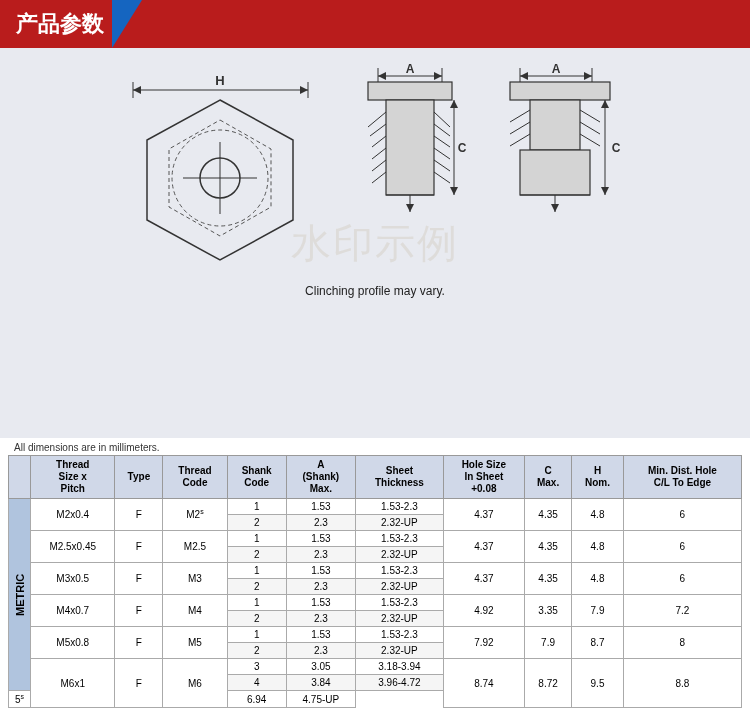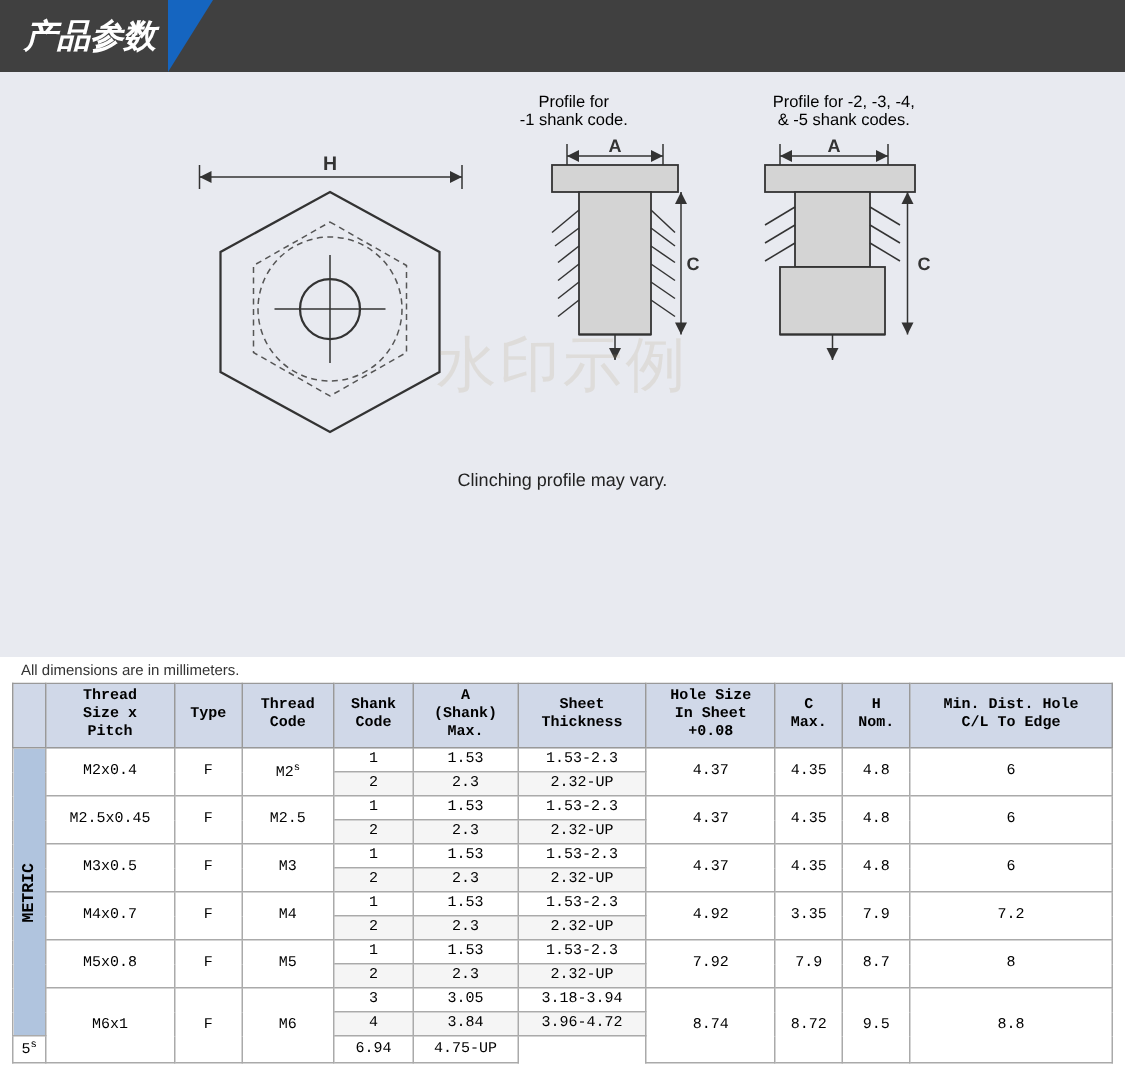--- a/index.html
+++ b/index.html
@@ -1,24 +1,23 @@
 <!DOCTYPE html>
 <html><head>
   <meta charset="utf-8">
   <style>
     * { box-sizing: border-box; margin: 0; padding: 0; }
     body { width: 750px; height: 722px; font-family: Arial, sans-serif; background: #fff; overflow: hidden; }
 
     .header {
-      background: #404040;
+      background: #b91c1c;
       padding: 12px 16px;
       display: flex;
       align-items: center;
       height: 48px;
-      font-style: italic;
     }
     .header-title {
       color: #fff;
       font-size: 22px;
       font-weight: bold;
     }
     .header-triangle {
       width: 0; height: 0;
       border-top: 48px solid #1565c0;
       border-right: 30px solid transparent;
@@ -67,21 +66,20 @@
     .dimensions-note {
       font-size: 10px;
       color: #333;
       padding: 4px 6px 2px 14px;
     }
 
     
     .table-container {
       padding: 0 8px 8px 8px;
       overflow: auto;
-      font-family: Liberation Mono, monospace;
     }
     table {
       width: 100%;
       border-collapse: collapse;
       font-size: 10px;
     }
     thead tr th {
       background: #d0d8e8;
       border: 1px solid #999;
       padding: 3px 4px;
@@ -117,30 +115,20 @@
 <body>
 
 <div class="header">
   <span class="header-title">产品参数</span>
   <div class="header-triangle"></div>
 </div>
 
 <div class="diagram-area">
   <div class="watermark">水印示例</div>
 
-  <div style="display:flex; justify-content:center; margin-bottom:4px; gap:10px;">
-    <div style="width:195px;"></div>
-    <div style="width:130px; text-align:center; font-size:11px;">
-      Profile for<br>-1 shank code.
-    </div>
-    <div style="width:20px;"></div>
-    <div style="width:150px; text-align:center; font-size:11px;">
-      Profile for -2, -3, -4,<br>&amp; -5 shank codes.
-    </div>
-  </div>
 
   <div class="diagrams-row">
 
     <div class="hex-diagram">
       <svg width="195" height="210" viewBox="0 0 195 210">
 
         <line x1="10" y1="28" x2="185" y2="28" stroke="#333" stroke-width="1"></line>
         <polygon points="10,28 18,24 18,32" fill="#333"></polygon>
         <polygon points="185,28 177,24 177,32" fill="#333"></polygon>
         <text x="97" y="23" text-anchor="middle" font-size="13" font-weight="bold" fill="#333">H</text>

